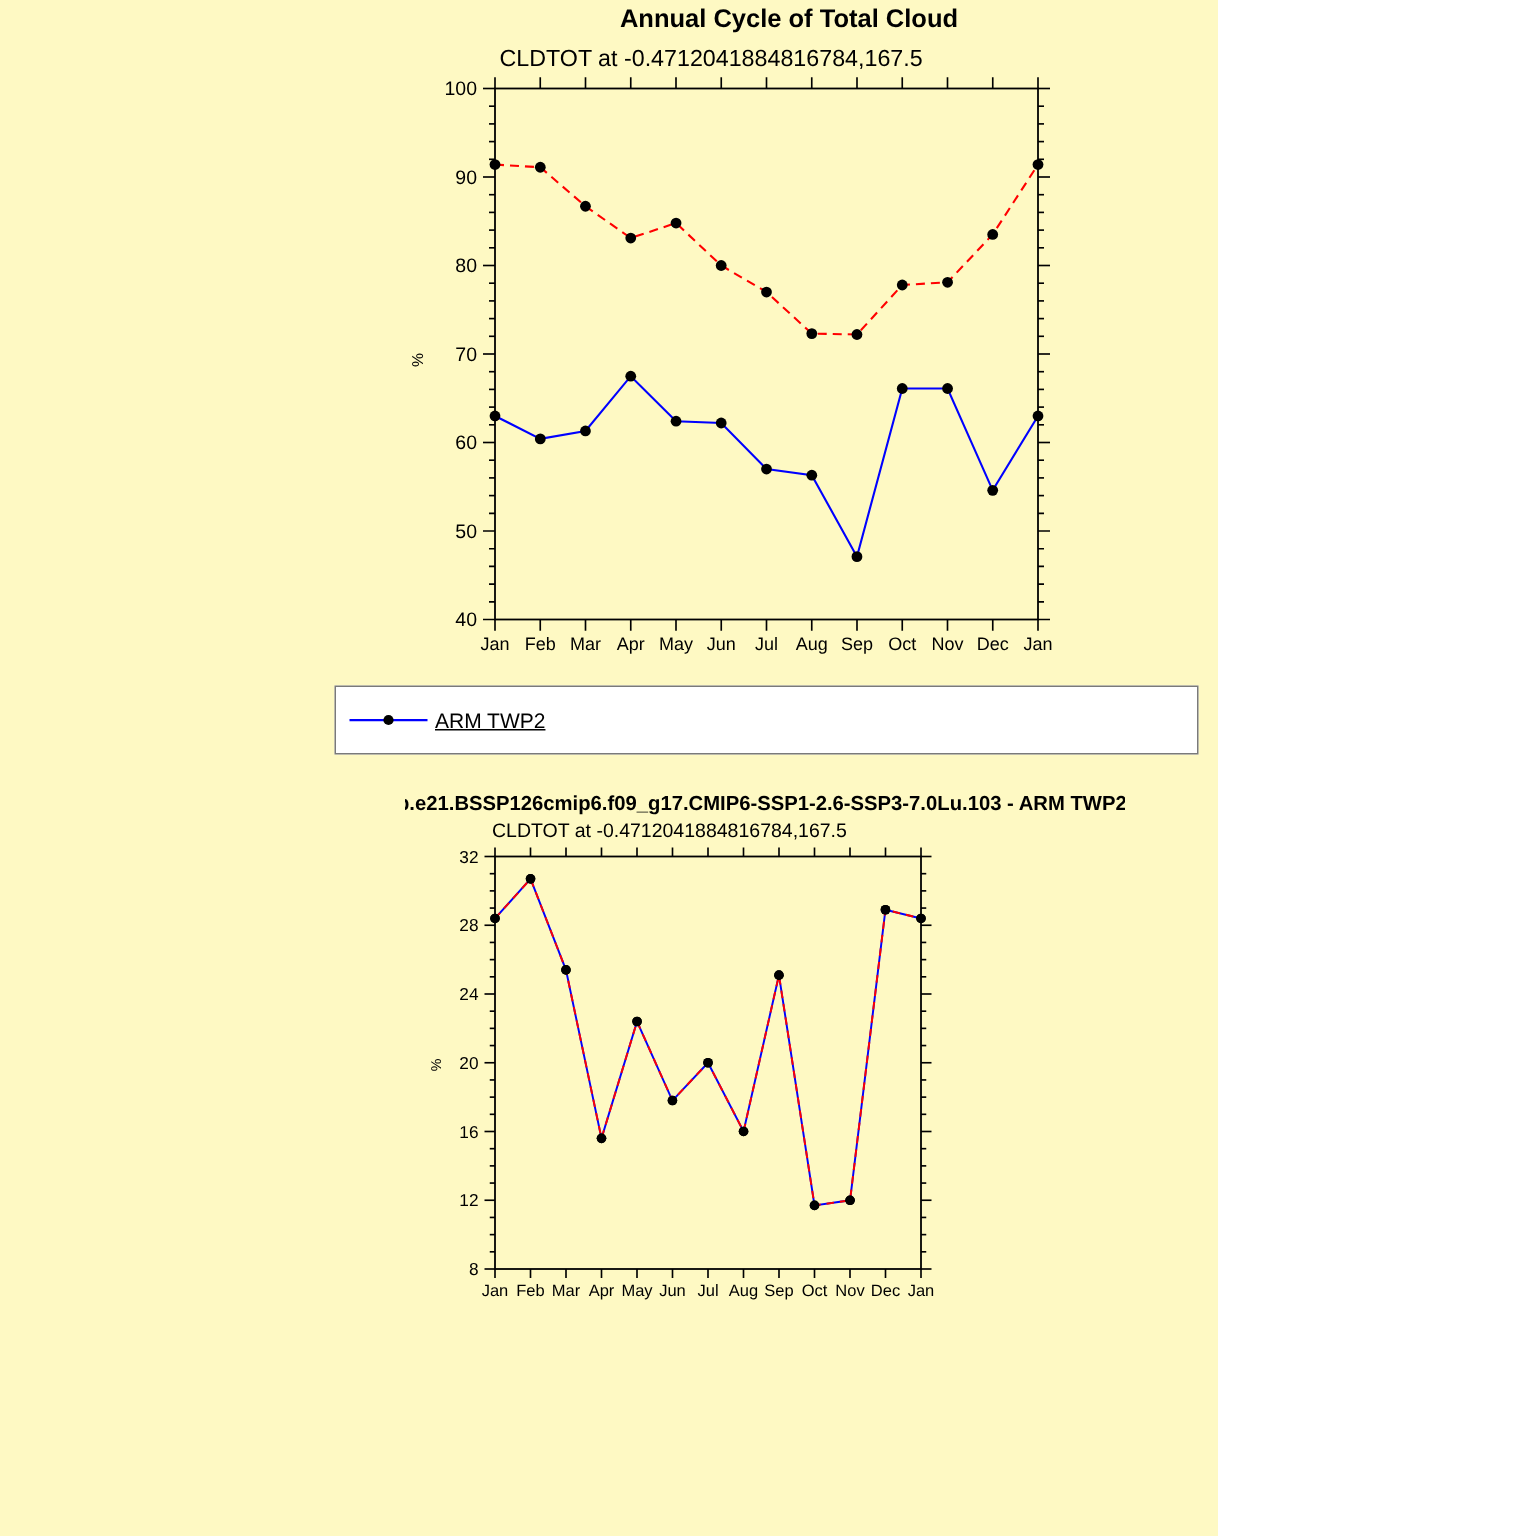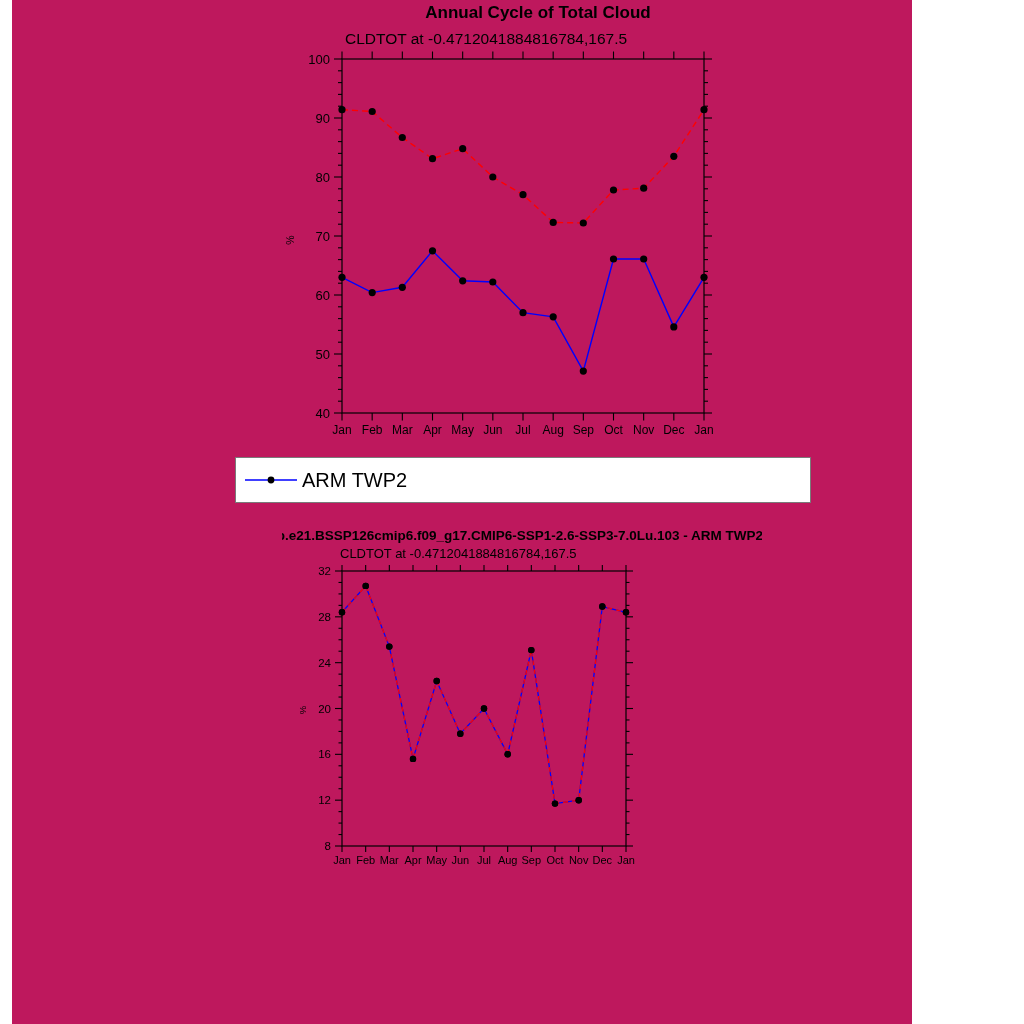--- a/index.html
+++ b/index.html
@@ -1,32 +1,32 @@
 <!DOCTYPE html>
 <html><head>
 <meta charset="utf-8">
 <style>
   html,body{margin:0;padding:0;background:#ffffff;}
   body{width:1024px;height:1024px;font-family:"Liberation Sans",sans-serif;}
-  .page{position:relative;width:900px;height:1024px;background:#be185d;overflow:hidden;margin-left:12px;}
+  .page{position:relative;width:812px;height:1024px;background:#fef9c3;overflow:hidden;}
   #chart1{position:absolute;left:270px;top:0;}
   #chart2{position:absolute;left:270px;top:520px;}
   svg text{fill:#000000;font-family:"Liberation Sans",sans-serif;}
   .t-main{font-weight:bold;font-size:17px;text-anchor:middle;}
   .t-main2{font-weight:bold;font-size:13.5px;text-anchor:middle;}
   .t-left{font-size:15.5px;text-anchor:start;}
   .t-left2{font-size:13px;text-anchor:start;}
   .t-ylab{font-size:10.5px;text-anchor:middle;}
   .t-ylab2{font-size:9.5px;text-anchor:middle;}
   .legend{position:absolute;left:223px;top:457px;width:576px;height:46px;background:#ffffff;
           border:1px solid #7a7a7a;box-sizing:border-box;display:flex;flex-direction:column;
           justify-content:center;padding-left:6px;}
   .legend-row{display:flex;align-items:center;height:22px;}
   .legend-sample{flex:0 0 auto;}
-  .legend-label{font-size:20px;color:#000;white-space:nowrap;margin-left:2px;}
+  .legend-label{font-size:14px;color:#000;white-space:nowrap;margin-left:2px;text-decoration:underline;}
 </style>
 </head>
 <body>
 
 <div class="page">
 
   <svg id="chart1" width="480" height="455" viewBox="0 0 480 455">
     <text class="t-main" x="256" y="18">Annual Cycle of Total Cloud</text>
     <text class="t-left" x="63" y="44">CLDTOT at -0.4712041884816784,167.5</text>
     <text class="t-ylab" x="12" y="240" transform="rotate(-90 12 240)">%</text>

